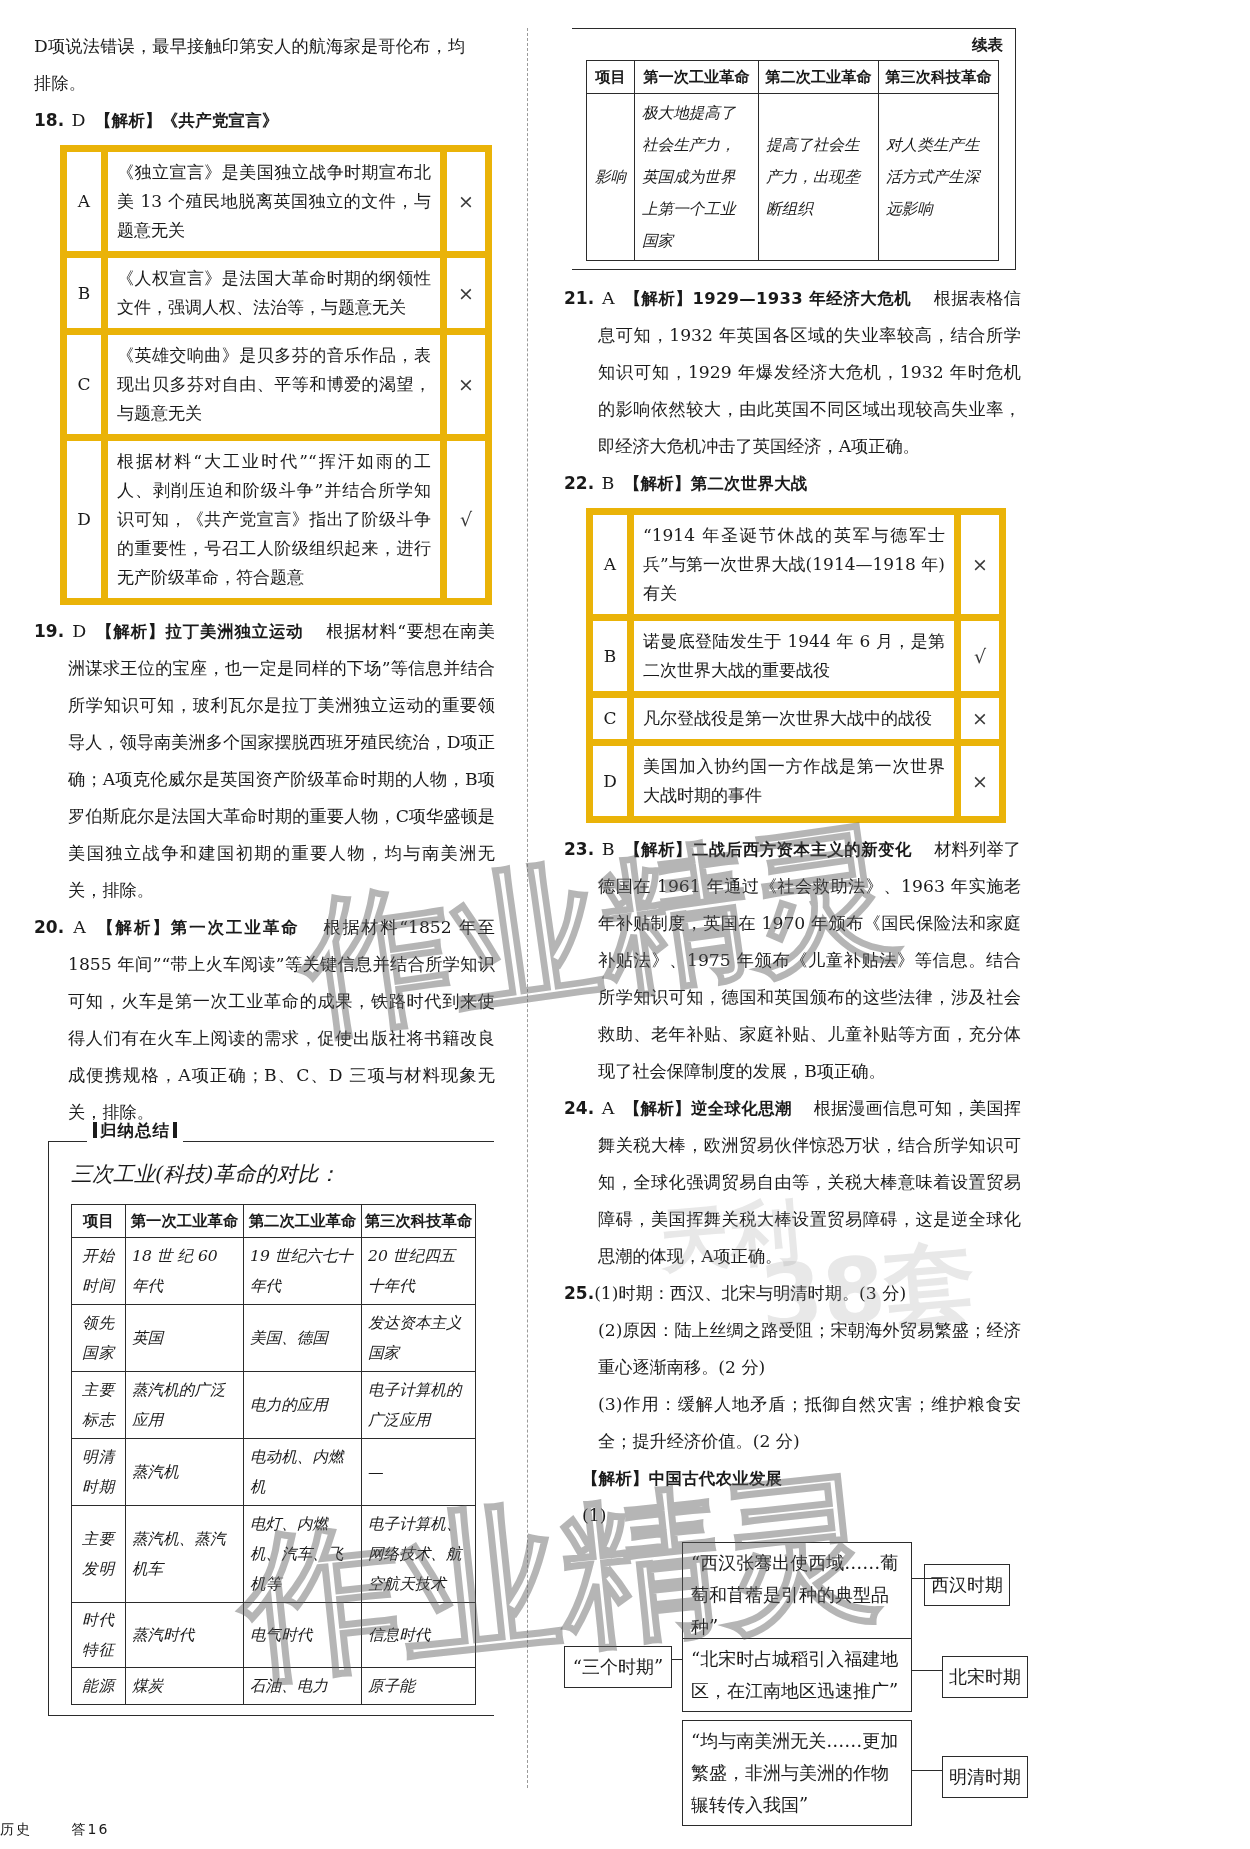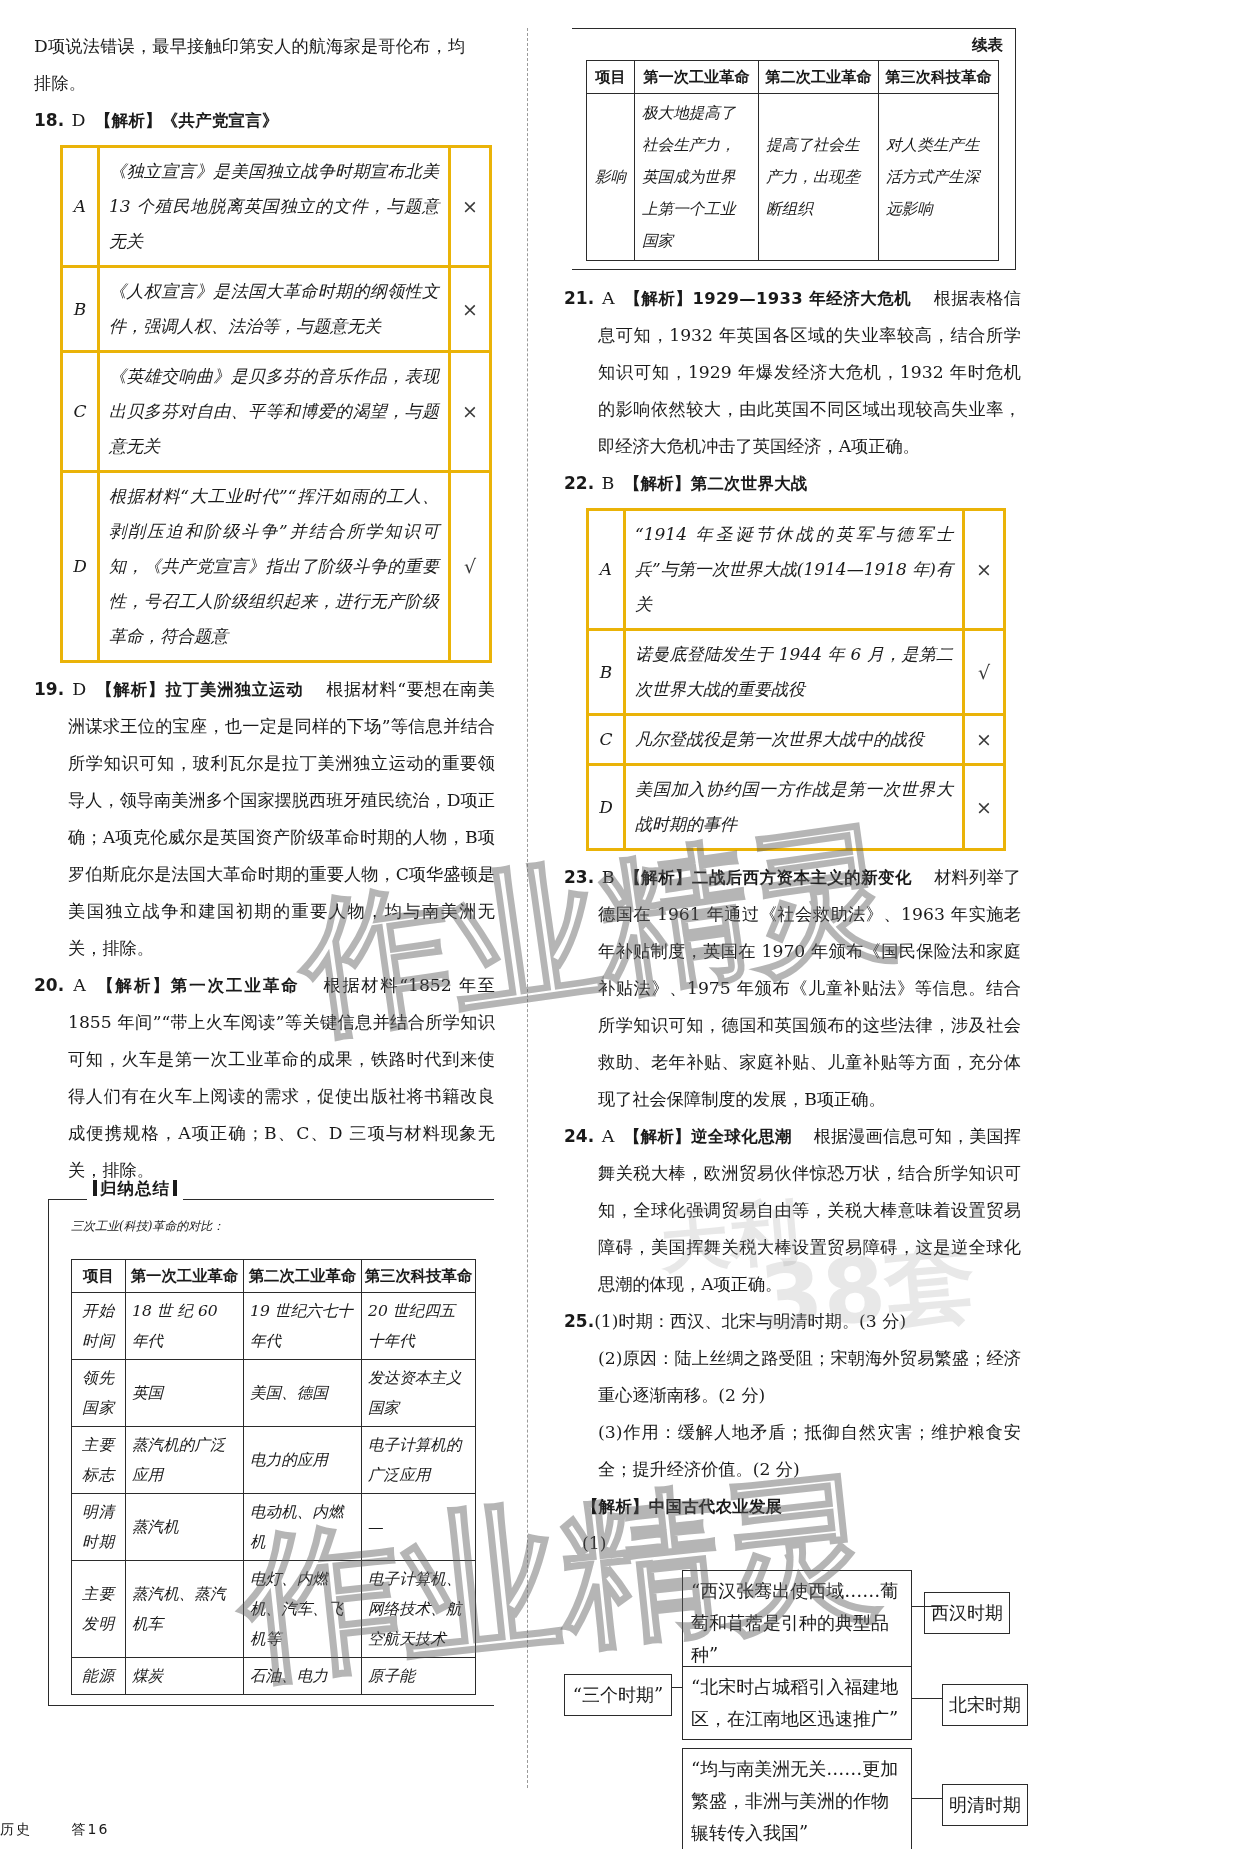--- a/index.html
+++ b/index.html
@@ -67,28 +67,27 @@
   .gap{display:inline-block;width:22px;}
 
   
   table.opt{
     border-collapse:collapse;
     width:432px;
     margin:6px 0 8px 26px;
     table-layout:fixed;
   }
   table.opt td{
-    border:3px solid #eab308;
+    border:7px solid #eab308;
     font-size:17px;
-    line-height:35px;
+    line-height:29px;
     padding:6px 9px;
     vertical-align:middle;
     text-align:justify;
     text-justify:inter-ideograph;
-    font-style:italic;
   }
   table.opt td.lab{
     width:34px;
     text-align:center;
     padding:0;
     font-size:17px;
   }
   table.opt td.mark{
     width:38px;
     text-align:center;
@@ -129,22 +128,22 @@
     display:inline-block;
     width:4px;height:16px;
     background:#1a1a1a;
     vertical-align:-2px;
   }
   .summary-head .lbl:before{margin-right:3px;}
   .summary-head .lbl:after{margin-left:3px;}
   .summary-title{
     font-family:"DejaVu Serif","Liberation Serif",serif;
     font-style:italic;
-    font-size:12px;
-    margin:6px 0 24px 22px;
+    font-size:21px;
+    margin:6px 0 16px 22px;
   }
 
   
   table.cmp{
     border-collapse:collapse;
     margin-left:22px;
     width:404px;
     table-layout:fixed;
   }
   table.cmp th, table.cmp td{
@@ -381,20 +380,26 @@
             <td class="rh">明清时期</td>
             <td>蒸汽机</td>
             <td>电动机、内燃机</td>
             <td>—</td>
           </tr>
           <tr>
             <td class="rh">主要发明</td>
             <td>蒸汽机、蒸汽机车</td>
             <td>电灯、内燃机、汽车、飞机等</td>
             <td>电子计算机、网络技术、航空航天技术</td>
+          </tr>
+          <tr>
+            <td class="rh">时代特征</td>
+            <td>蒸汽时代</td>
+            <td>电气时代</td>
+            <td>信息时代</td>
           </tr>
           <tr>
             <td class="rh">能源</td>
             <td>煤炭</td>
             <td>石油、电力</td>
             <td>原子能</td>
           </tr>
         </tbody>
           </table>
       </div>

